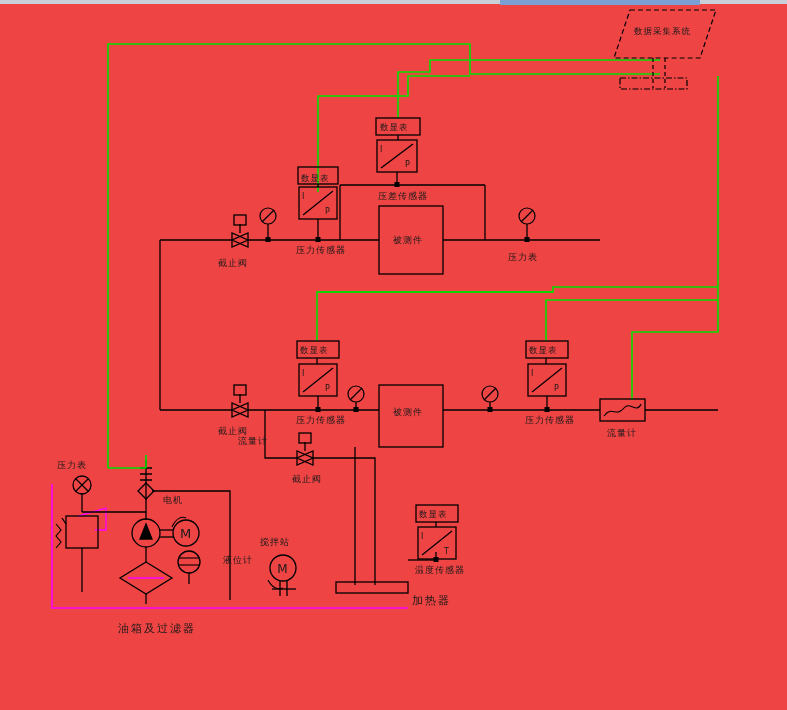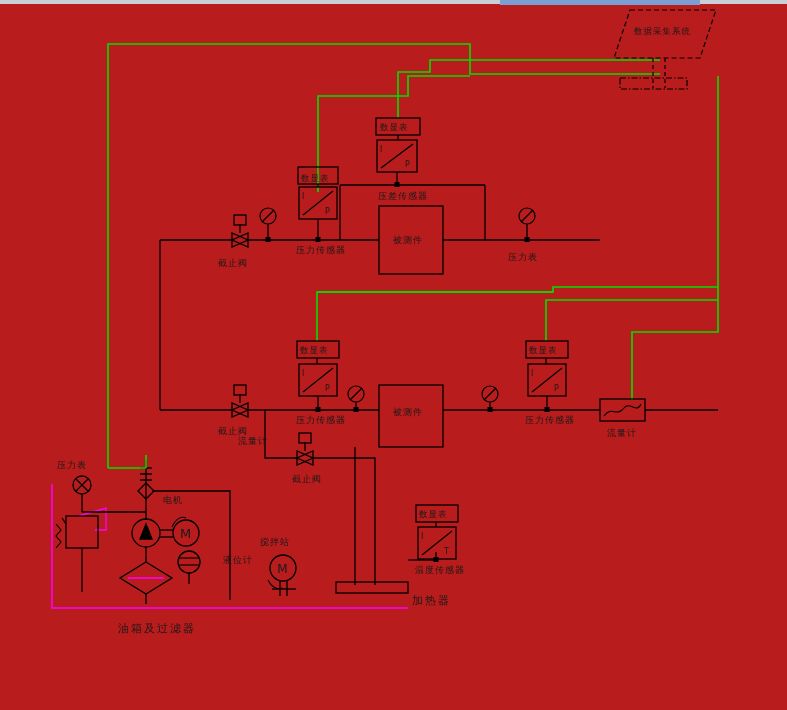--- a/index.html
+++ b/index.html
@@ -4,21 +4,21 @@
 <style>
   html, body {
     margin: 0; padding: 0;
     background: #ffffff;
     font-family: "DejaVu Sans", sans-serif;
   }
   #stage {
     position: relative;
     width: 787px;
     height: 710px;
-    background: #b91c1c;
+    background: #ef4444;
     overflow: hidden;
   }
   #topstrip-left {
     position: absolute; left: 0; top: 0; width: 500px; height: 4px;
     background: #c8cfd6;
   }
   #topstrip-mid {
     position: absolute; left: 500px; top: 0; width: 200px; height: 5px;
     background: #7b9fd4;
   }

